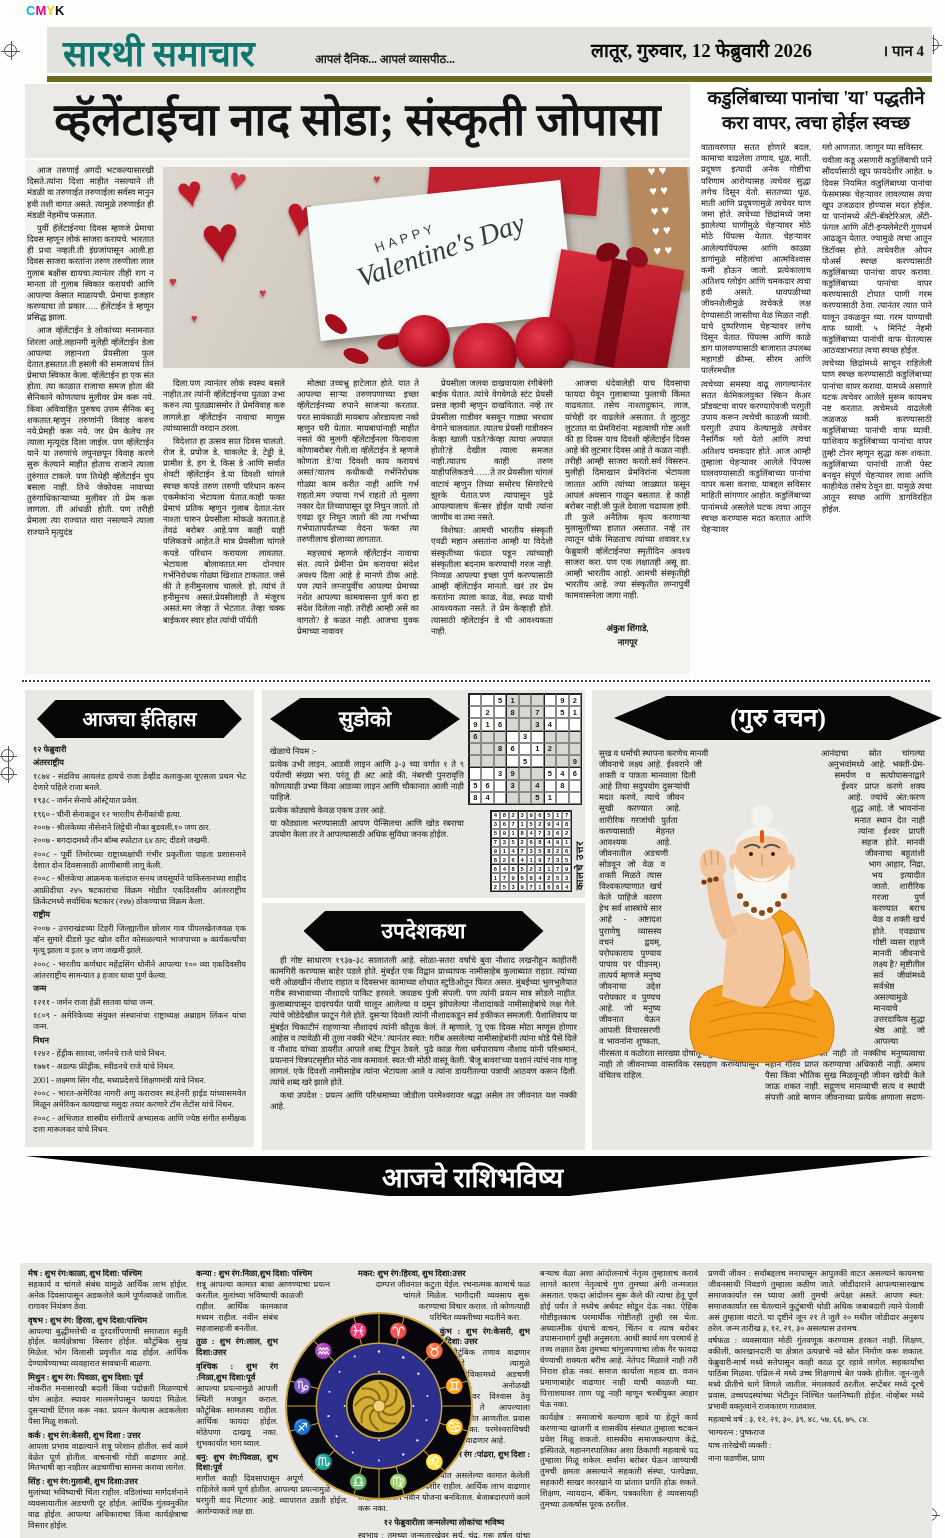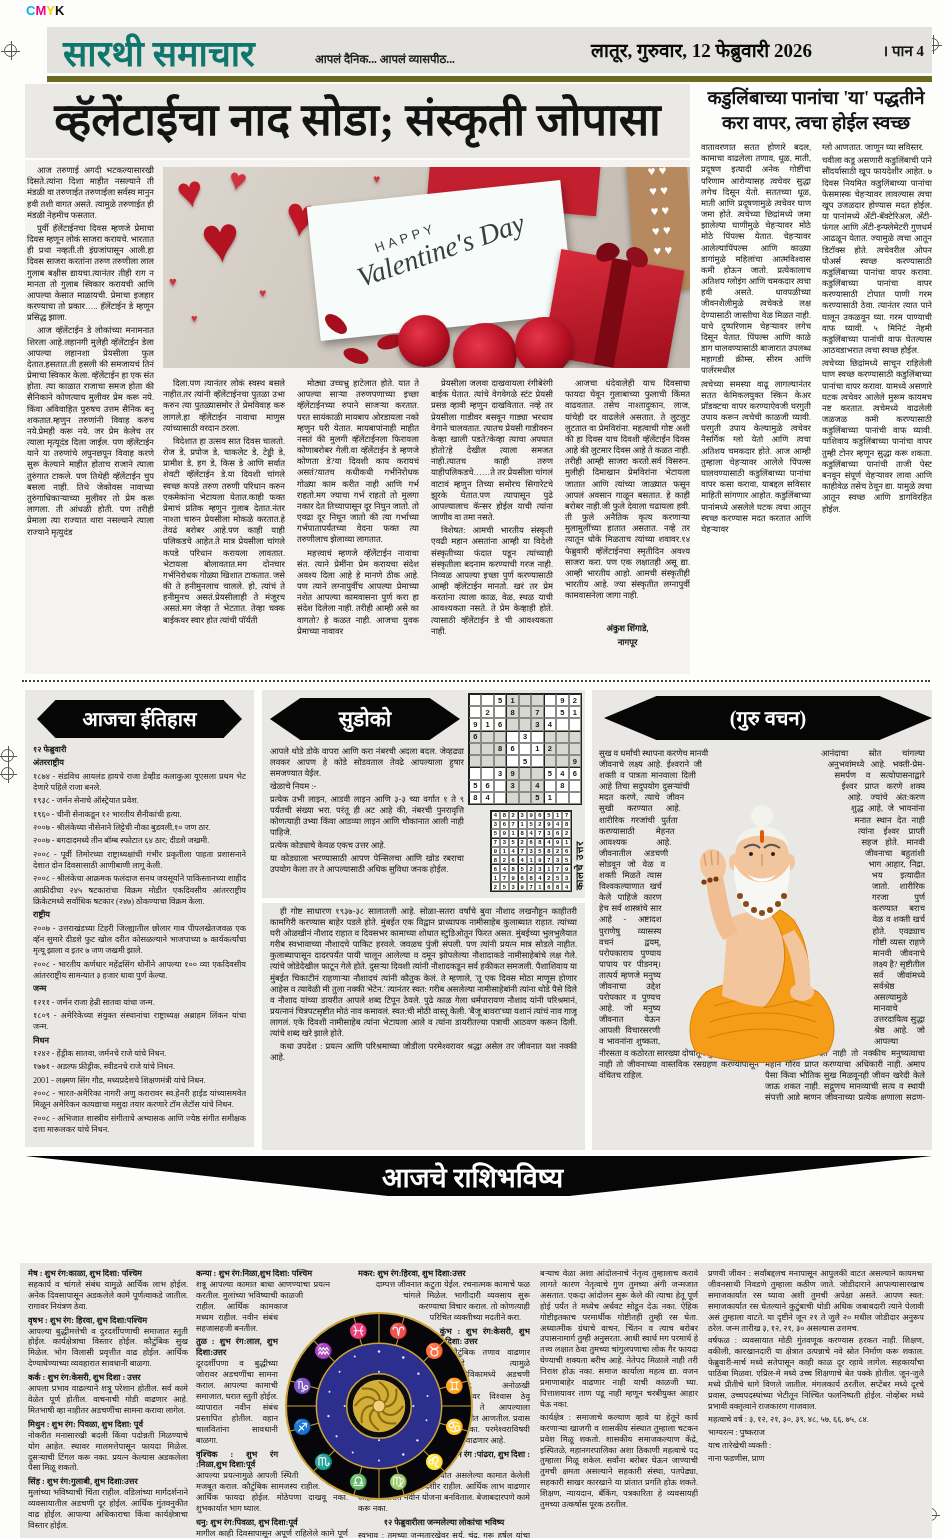--- a/index.html
+++ b/index.html
@@ -196,21 +196,20 @@
         <p>१७७१ - अडल्फ फ्रीड्रीक, स्वीडनचे राजे यांचे निधन.</p>
         <p>2001 - लक्ष्मण सिंग गौड, मध्यप्रदेशचे शिक्षणमंत्री यांचे निधन.</p>
         <p>२००८ - भारत-अमेरिका नागरी अणु करारावर स्व.हेनरी हाईड यांच्यासमवेत मिळून अमेरिकन कायद्याचा मसुदा तयार करणारे टॉम लेटॉस यांचे निधन.</p>
         <p>२००८ - अभिजात शास्त्रीय संगीताचे अभ्यासक आणि ज्येष्ठ संगीत समीक्षक दत्ता मारूलकर यांचे निधन.</p>
       </div>
   </div>
 
   <div class="blk" style="left:262px;top:690px;width:323px;height:208px;">
     <div class="banner bw" style="position:absolute;left:8px;top:8px;width:190px;height:42px;line-height:42px;font-size:21px;">सुडोको</div>
     <div class="ncol nohang" style="left:8px;top:56px;width:194px;height:146px;font-size:8.3px;">
-        <p>आपले थोडे डोके वापरा आणि करा नंबरची अदला बदल. जेव्हढ्या लवकर आपण हे कोडे सोडवताल तेवढे आपल्याला हुषार समजण्यात येईल.</p>
         <p>खेळाचे नियम :-</p>
         <p>प्रत्येक उभी लाइन, आडवी लाइन आणि ३-३ च्या वर्गात १ ते ९ पर्यंतची संख्या भरा. परंतू ही अट आहे की, नंबरची पुनरावृत्ति कोणत्याही उभ्या किंवा आडव्या लाइन आणि चौकानात आली नाही पाहिजे.</p>
         <p>प्रत्येक कोड्याचे केवळ एकच उत्तर आहे.</p>
         <p>या कोड्याला भरण्यासाठी आपण पेन्सिलचा आणि खोड रबराचा उपयोग केला तर ते आपल्यासाठी अधिक सुविधा जनक होईल.</p>
       </div>
     <div class="sgrid" style="left:206px;top:3px;width:112px;height:110px;font-size:7.5px;">
         <div class="cell" style="border-left: 1.4px solid rgb(34, 34, 34); border-top: 1.4px solid rgb(34, 34, 34);"></div>
         <div class="cell" style="border-top: 1.4px solid rgb(34, 34, 34);"></div>
         <div class="cell" style="border-top: 1.4px solid rgb(34, 34, 34);">5</div>
         <div class="cell shade" style="border-left: 1.4px solid rgb(34, 34, 34); border-top: 1.4px solid rgb(34, 34, 34);">1</div>
@@ -372,28 +371,29 @@
         <div class="cell">7</div>
         <div class="cell">1</div>
         <div class="cell" style="border-left: 1.4px solid rgb(34, 34, 34);">6</div>
         <div class="cell">8</div>
         <div class="cell">4</div>
       </div>
     <div class="vlab" style="left:311px;top:122px;height:78px;">कालचे उत्तर</div>
   </div>
 
   <div class="blk" style="left:262px;top:903px;width:323px;height:247px;">
+    <div class="banner bh" style="margin:8px auto 4px;width:240px;height:40px;line-height:40px;font-size:21px;">उपदेशकथा</div>
     <div class="ncol nohang" style="position:static;margin:3px 8px 0;font-size:8.35px;height:168px;">
       <p style="text-indent:10px;">ही गोष्ट साधारण १९३७-३८ सालातली आहे. सोळा-सतरा वर्षांचे बुवा नौशाद लखनौहून काहीतरी कामगिरी करण्यास बाहेर पडले होते. मुंबईत एक विद्वान प्राध्यापक नामीसाहेब कुलाब्यात राहात. त्यांच्या घरी ओळखीनं नौशाद राहात व दिवसभर कामाच्या शोधात स्टुडिओतून फिरत असत. मुंबईच्या भुलभुलैयात गरीब स्वभावाच्या नौशादचे पाकिट हरवले. जवळच पुंजी संपली. पण त्यांनी प्रयत्न मात्र सोडले नाहीत. कुलाब्यापासून दादरपर्यंत पायी चालून आलेल्या व दमून झोपलेल्या नौशादाकडे नामीसाहेबांचे लक्ष गेले. त्यांचे जोडेदेखील फाटून गेले होते. दुसऱ्या दिवशी त्यांनी नौशादकडून सर्व हकीकत समजली. पैशाशिवाय या मुंबईत चिकाटीनं राहणाऱ्या नौशादचं त्यांनी कौतुक केलं. ते म्हणाले, 'तू एक दिवस मोठा माणूस होणार आहेस व त्यावेळी मी तुला नक्की भेटेन.' त्यानंतर स्वत: गरीब असलेल्या नामीसाहेबांनी त्यांना थोडे पैसे दिले व नौशाद यांच्या डायरीत आपले शब्द टिपून ठेवले. पुढे काळ गेला धर्मपारायण नौशाद यांनी परिश्रमानं, प्रयत्नानं चित्रपटसृष्टीत मोठं नाव कमावलं. स्वत:ची मोठी वास्तू केली. 'बैजू बावरा'च्या यशानं त्यांचं नाव गाजू लागलं. एके दिवशी नामीसाहेब त्यांना भेटायला आले व त्यांना डायरीतल्या पत्राची आठवण करून दिली. त्यांचे शब्द खरे झाले होते.</p>
       <p style="text-indent:10px;">कथा उपदेश : प्रयत्न आणि परिश्रमाच्या जोडीला परमेश्वरावर श्रद्धा असेल तर जीवनात यश नक्की आहे.</p>
     </div>
   </div>
 
   <div class="blk" style="left:592px;top:690px;width:340px;height:460px;">
-    <div class="banner bw" style="position:absolute;left:12px;top:6px;width:328px;height:44px;line-height:44px;font-size:20px;">(गुरु वचन)</div>
+    <div class="banner bw" style="position:absolute;left:22px;top:6px;width:328px;height:44px;line-height:44px;font-size:25px;">(गुरु वचन)</div>
     <div class="ncol nohang gcol" style="left:7px;top:58px;width:160px;height:352px;font-size:8.35px;">
       <span class="sp"></span><span>सुख व धर्मांची स्थापना करणेच मानवी जीवनाचे लक्ष्य आहे. ईश्वराने जी शक्ती व पात्रता मानवाला दिली आहे तिचा सदुपयोग दुसऱ्यांची मदत करणे, त्याचे जीवन सुखी करण्यात आहे. शारीरिक गरजांची पुर्तता करण्यासाठी मेहनत आवश्यक आहे. जीवनातील अडचणी सोडवून जो वेळ व शक्ती मिळते त्यास विश्वकल्याणात खर्च केले पाहिजे कारण हेच सर्व शास्त्रांचे सार आहे - अष्टादश पुराणेषु व्यासस्य वचनं द्वयम्, परोपकाराय पुण्याय पापाय पर पीडनम्। तात्पर्य म्हणजे मनुष्य जीवनाचा उद्देश परोपकार व पुण्यच आहे. जो मनुष्य जीवनात येऊन आपली विचारसरणी व भावनांना शुष्कता, नीरसता व कठोरता सारख्या दोषातून मुक्त होऊ शकला नाही तो जीवनाच्या वास्तविक रसग्रहण करण्यापासून वंचितच राहिल.</span>
     </div>
     <div class="ncol nohang gcolR" style="left:173px;top:58px;width:160px;height:352px;font-size:8.35px;">
       <span class="sp"></span><span>आनंदाचा स्रोत चांगल्या अनुभवांमध्ये आहे. भक्ती-प्रेम-समर्पण व सत्योपासनाद्वारे ईश्वर प्राप्त करणे शक्य आहे. ज्यांचे अंत:करण शुद्ध आहे, जे भावनांना मनात स्थान देत नाही त्यांना ईश्वर प्राप्ती सहज होते. मानवी जीवनाचा बहुतांशी भाग आहार, निद्रा, भय इत्यादीत जातो. शारीरिक गरजा पुर्ण करण्यात बराच वेळ व शक्ती खर्च होते. एवढ्याच गोष्टी व्यस्त राहणे मानवी जीवनाचे लक्ष्य है? सृष्टीतील सर्व जीवांमध्ये सर्वश्रेष्ठ असल्यामुळे मानवाचे उत्तरदायित्व सुद्धा श्रेष्ठ आहे. जो आपल्या कर्तव्याकडे लक्ष देत नाही तो नक्कीच मनुष्यत्वाचा महान गौरव प्राप्त करण्याचा अधिकारी नाही. अमाप पैसा किंवा भौतिक सुख मिळवूनही जीवन खरेदी केले जाऊ शकत नाही. सद्गुणच मानव्याची सत्य व स्थायी संपत्ती आहे म्हणून जीवनाच्या प्रत्येक क्षणाला सद्गुण-संपादनातच खर्च करणे बुद्धिमत्ता आहे. मानवी जीवनास यशस्वी बनवणेच खरी दुरदृष्टीता आहे.</span>
     </div>
 
     <svg class="" style="position:absolute;left:52px;top:80px;" width="236" height="300" viewBox="0 0 236 300">
       <path d="M62,222 C90,206 146,206 174,222 C192,240 194,266 184,282 C140,296 96,296 52,282 C42,266 44,240 62,222 Z" fill="#f59d18" stroke="#d87d06" stroke-width="1"></path>
       <path d="M70,236 C100,226 140,226 168,236" fill="none" stroke="#d87d06" stroke-width="1.2"></path>
@@ -442,41 +442,40 @@
     <div class="ncol nohang" style="left:8px;top:6px;width:160px;height:284px;font-size:8.2px;">
         <div class="sign">
           <div class="shead">मेष : शुभ रंग:काळा, शुभ दिशा: पश्चिम</div>
           <div class="sbody">सहकार्य व चांगले संबंध यामुळे आर्थिक लाभ होईल. अनेक दिवसापासून अडकलेले कामे पूर्णत्वाकडे जातील. रागावर नियंत्रण ठेवा.</div>
         </div>
         <div class="sign">
           <div class="shead">वृषभ : शुभ रंग: हिरवा, शुभ दिशा:पश्चिम</div>
           <div class="sbody">आपल्या बुद्धीमत्तेची व दुरदर्शीपणाची समाजात स्तुती होईल. कार्यक्षेत्राचा विस्तार होईल. कौटुंबिक सुख मिळेल. भोग विलासी प्रवृत्तीत वाढ होईल. आर्थिक देण्याघेण्याच्या व्यवहारात सावधानी बाळगा.</div>
         </div>
         <div class="sign">
+          <div class="shead">मिथुन : शुभ रंग: पिवळा, शुभ दिशा: पूर्व</div>
+          <div class="sbody">नोकरीत मनासारखी बदली किंवा पदोन्नती मिळण्याचे योग आहेत. स्थावर मालमत्तेपासून फायदा मिळेल. दुसऱ्याची टिंगल करू नका. प्रयत्न केल्यास अडकलेला पैसा मिळू शकतो.</div>
+        </div>
+        <div class="sign">
           <div class="shead">कर्क : शुभ रंग:केसरी, शुभ दिशा : उत्तर</div>
           <div class="sbody">आपला प्रभाव वाढल्याने शत्रू परेशान होतील. सर्व कामे वेळेत पूर्ण होतील. वाचनाची गोडी वाढणार आहे. मितभाषी व्हा नाहीतर अडचणींचा सामना करावा लागेल.</div>
         </div>
         <div class="sign">
-          <div class="shead">मिथुन : शुभ रंग: पिवळा, शुभ दिशा: पूर्व</div>
-          <div class="sbody">नोकरीत मनासारखी बदली किंवा पदोन्नती मिळण्याचे योग आहेत. स्थावर मालमत्तेपासून फायदा मिळेल. दुसऱ्याची टिंगल करू नका. प्रयत्न केल्यास अडकलेला पैसा मिळू शकतो.</div>
-        </div>
-        <div class="sign">
           <div class="shead">सिंह : शुभ रंग:गुलाबी, शुभ दिशा:उत्तर</div>
           <div class="sbody">मुलांच्या भविष्याची चिंता राहील. वडिलांच्या मार्गदर्शनाने व्यवसायातील अडचणी दूर होईल. आर्थिक गुंतवनुकीत वाढ होईल. आपल्या अधिकाराचा किंवा कार्यक्षेत्राचा विस्तार होईल.</div>
         </div>
       </div>
     <div class="ncol nohang" style="left:176px;top:6px;width:152px;height:284px;font-size:8.2px;">
         <span class="hsp1"></span>
         <div class="sign">
           <div class="shead">कन्या : शुभ रंग:निळा,शुभ दिशा: पश्चिम</div>
           <div class="sbody">शत्रू आपल्या कामात बाधा आणण्याचा प्रयत्न करतील. मुलांच्या भविष्याची काळजी राहील. आर्थिक कामकाज मध्यम राहील. नवीन संबंध सहजासहजी बनतील.</div>
         </div>
         <div class="sign">
           <div class="shead">तुळ : शुभ रंग:लाल, शुभ दिशा:उत्तर</div>
-          <div class="sbody">दूरदर्शीपणा व बुद्धीच्या जोरावर अडचणींचा सामना कराल. आपल्या कामाची समाजात, घरात स्तुती होईल. व्यापारात नवीन संबंध प्रस्तापित होतील. वहान चालवितांना सावधानी बाळगा.</div>
         </div>
         <div class="sign">
           <div class="shead">वृश्चिक : शुभ रंग :निळा,शुभ दिशा:पूर्व</div>
           <div class="sbody">आपल्या प्रयत्नामुळे आपली स्थिती मजबूत कराल. कौटुंबिक सामजस्य राहील. आर्थिक फायदा होईल. मोठेपणा दाखवू नका. शुभकार्यात भाग घ्याल.</div>
         </div>
         <div class="sign">
           <div class="shead">धनु: शुभ रंग:पिवळा, शुभ दिशा:पूर्व</div>
           <div class="sbody">मागील काही दिवसापासून अपूर्ण राहिलेले कामे पूर्ण होतील. आपल्या प्रयत्नामुळे घरगुती वाद मिटणार आहे. व्यापारात उन्नती होईल. आरोग्याकडे लक्ष द्या.</div>
         </div>
       </div>

